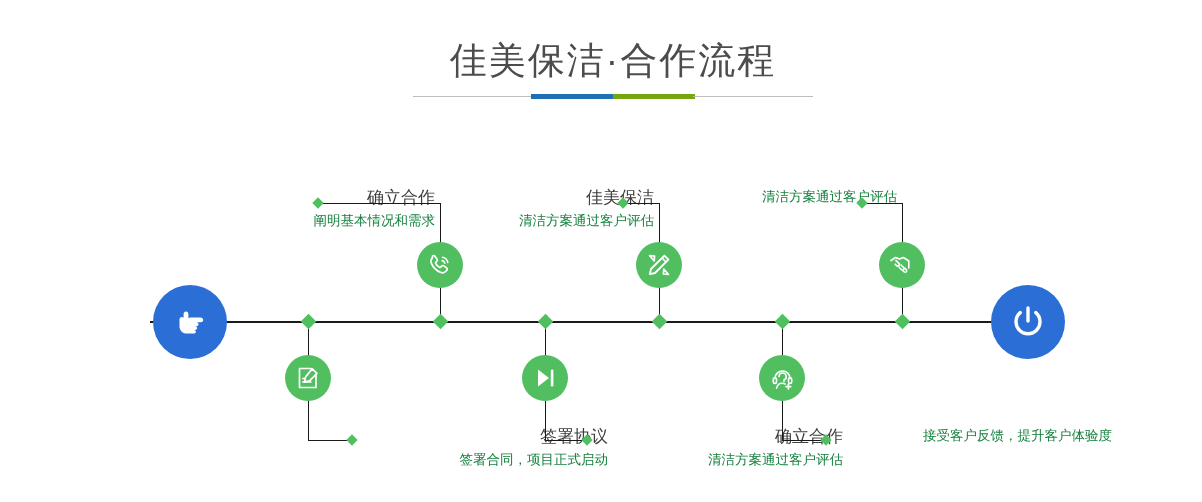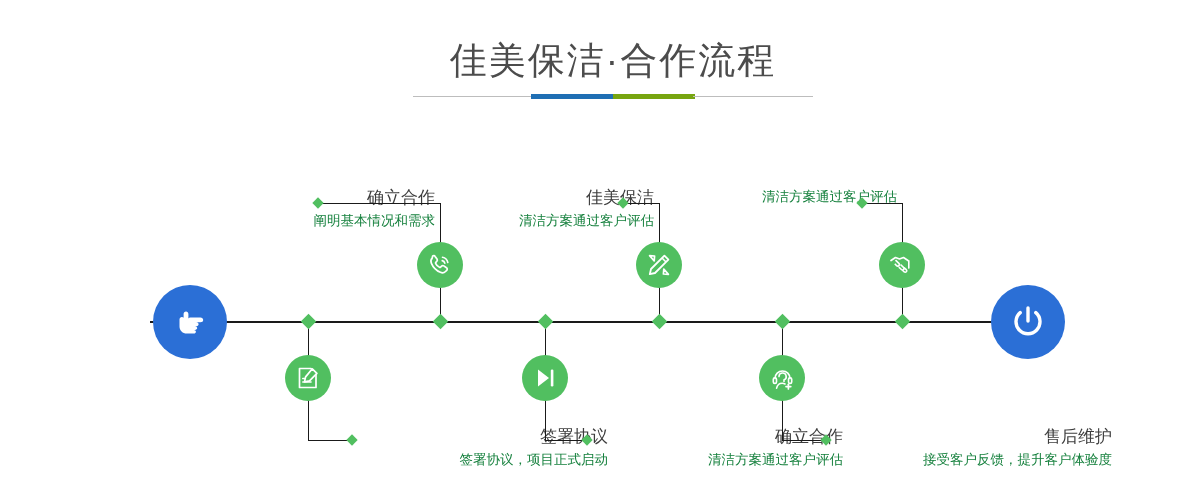--- a/index.html
+++ b/index.html
@@ -247,21 +247,21 @@
         <svg width="26" height="26" viewBox="0 0 26 26" aria-hidden="true">
           <path d="M4.5 3.5h11.5l5 5v14H4.5z" fill="none" stroke="#ffffff" stroke-width="1.7" stroke-linejoin="round"></path>
           <line x1="7.8" y1="13.5" x2="16" y2="13.5" stroke="#ffffff" stroke-width="1.6" stroke-linecap="round"></line>
           <line x1="7.8" y1="17" x2="16" y2="17" stroke="#ffffff" stroke-width="1.6" stroke-linecap="round"></line>
           <path d="M17.3 3.8l4.6 4.6-7.4 7.4-5 1.1 1.1-5z" fill="#51bf60" stroke="#ffffff" stroke-width="1.7" stroke-linejoin="round"></path>
         </svg>
       </span>
     </div>
     <div class="label-block label-bottom" style="left:50px; top:425px; width:250px">
       <div class="label-title">签署协议</div>
-      <div class="label-desc">签署协议，项目正式启动</div>
+      <div class="label-desc">签署合同，项目正式启动</div>
     </div>
   </div>
 
   <div class="milestone" style="left:659px">
     <div class="vline" style="left:0px; top:203px; height:118px"></div>
     <div class="hline" style="left:-36px; top:203px; width:36px"></div>
     <div class="lead-diamond" style="left:-40px; top:199px"></div>
     <div class="diamond" style="left:0px; top:316px"></div>
     <div class="node-circle" style="left:0px; top:242px">
       <span>
@@ -331,18 +331,17 @@
           <rect x="4.3" y="12.8" width="3.2" height="5.6" rx="1.5" fill="none" stroke="#ffffff" stroke-width="1.6"></rect>
           <rect x="19.5" y="12.8" width="3.2" height="5.6" rx="1.5" fill="none" stroke="#ffffff" stroke-width="1.6"></rect>
           <path d="M10 11.6a3.6 3.6 0 1 1 5 3.3v1.6" fill="none" stroke="#ffffff" stroke-width="1.6" stroke-linecap="round"></path>
           <path d="M7.6 23.2c0.6-3 3-5 5.6-5 1 0 2 0.3 2.8 0.8" fill="none" stroke="#ffffff" stroke-width="1.6" stroke-linecap="round"></path>
           <line x1="19.4" y1="19.3" x2="19.4" y2="24" stroke="#ffffff" stroke-width="1.7" stroke-linecap="round"></line>
           <line x1="17" y1="21.6" x2="21.8" y2="21.6" stroke="#ffffff" stroke-width="1.7" stroke-linecap="round"></line>
         </svg>
       </span>
     </div>
     <div class="label-block label-bottom" style="left:50px; top:425px; width:280px">
-      <div class="label-title">售后维护</div>
       <div class="label-desc">接受客户反馈，提升客户体验度</div>
     </div>
   </div>
 
 </div>
 
 </body></html>

